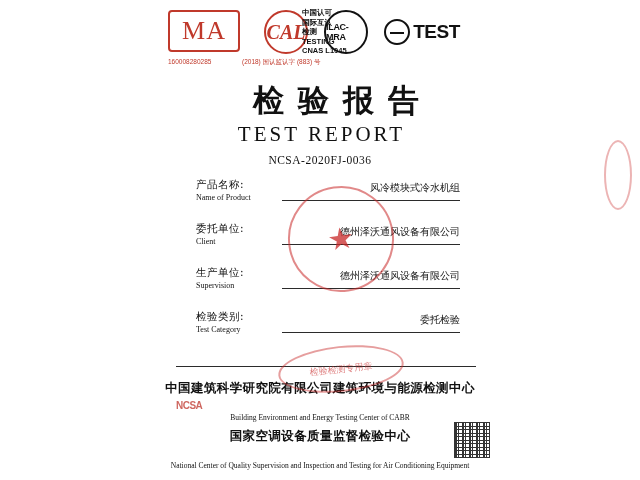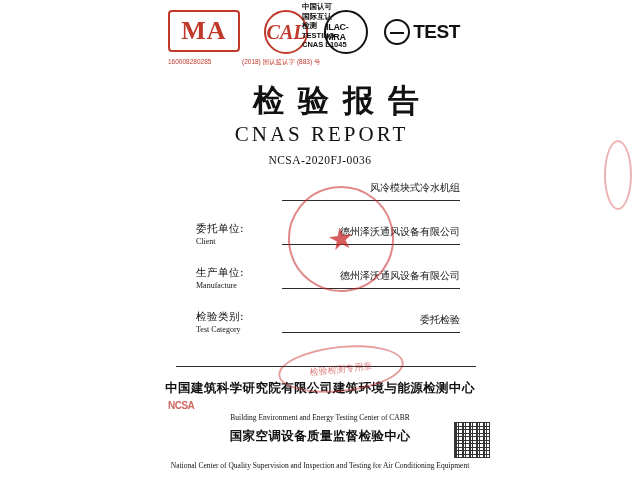--- a/index.html
+++ b/index.html
@@ -43,21 +43,21 @@
   
   .ma {
     left: 0;
     width: 72px;
     height: 42px;
     border: 2px solid #c0392b;
     border-radius: 4px;
     box-sizing: border-box;
     color: #c0392b;
     font-family: "Liberation Serif", serif;
-    font-weight: bold;
+    font-weight: normal;
     font-size: 26px;
     letter-spacing: 1px;
     display: flex;
     align-items: center;
     justify-content: center;
   }
   .ma-cap { left: 0px; color: #c0392b; }
   
   .cal {
     left: 96px;
@@ -123,21 +123,21 @@
     font-family: "Liberation Sans", sans-serif;
     font-weight: bold;
     font-size: 19px;
     color: #111;
     letter-spacing: -0.5px;
   }
   
   .cnas-info {
     position: absolute;
     left: 302px;
-    top: 2px;
+    top: 8px;
     font-family: "Liberation Sans", sans-serif;
     font-size: 7.5px;
     line-height: 9.5px;
     color: #111;
     font-weight: bold;
   }
   
   .title-cn {
     position: absolute;
     top: 80px;
@@ -294,21 +294,21 @@
     width: 28px;
     height: 70px;
     border-radius: 50%;
     border: 2px solid rgba(200, 40, 40, 0.35);
     box-sizing: border-box;
     overflow: hidden;
     pointer-events: none;
   }
   .ncsa-logo {
     position: absolute;
-    left: 168px;
+    left: 176px;
     top: 400px;
     font-family: "Liberation Sans", sans-serif;
     font-size: 10px;
     font-weight: bold;
     color: rgba(190, 50, 40, 0.75);
     letter-spacing: -0.5px;
   }
   .qr {
     position: absolute;
     right: 150px;
@@ -347,41 +347,45 @@
 
   <div class="cnas-info">
     <div>中国认可</div>
     <div>国际互认</div>
     <div>检测</div>
     <div>TESTING</div>
     <div>CNAS L1045</div>
   </div>
 
   <div class="title-cn">检验报告</div>
-  <div class="title-en">CNAS REPORT</div>
+  <div class="title-en">TEST REPORT</div>
   <div class="report-no">NCSA-2020FJ-0036</div>
 
   <div class="fields">
 
     <div class="field-row">
+      <div class="field-label">
+        <div class="label-cn">产品名称:</div>
+        <div class="label-en">Name of Product</div>
+      </div>
       <div class="field-value">风冷模块式冷水机组</div>
     </div>
 
     <div class="field-row">
       <div class="field-label">
         <div class="label-cn">委托单位:</div>
         <div class="label-en">Client</div>
       </div>
       <div class="field-value">德州泽沃通风设备有限公司</div>
     </div>
 
     <div class="field-row">
       <div class="field-label">
         <div class="label-cn">生产单位:</div>
-        <div class="label-en">Manufacture</div>
+        <div class="label-en">Supervision</div>
       </div>
       <div class="field-value">德州泽沃通风设备有限公司</div>
     </div>
 
     <div class="field-row">
       <div class="field-label">
         <div class="label-cn">检验类别:</div>
         <div class="label-en">Test Category</div>
       </div>
       <div class="field-value">委托检验</div>

